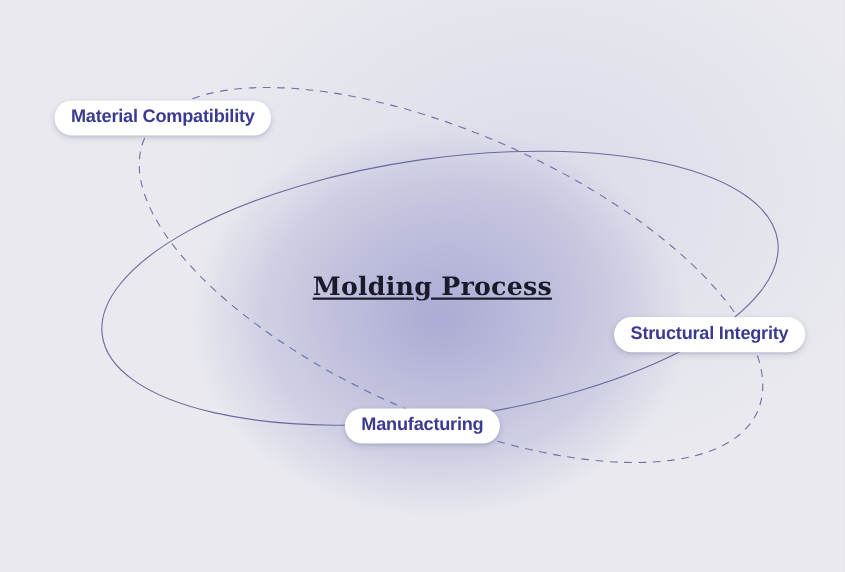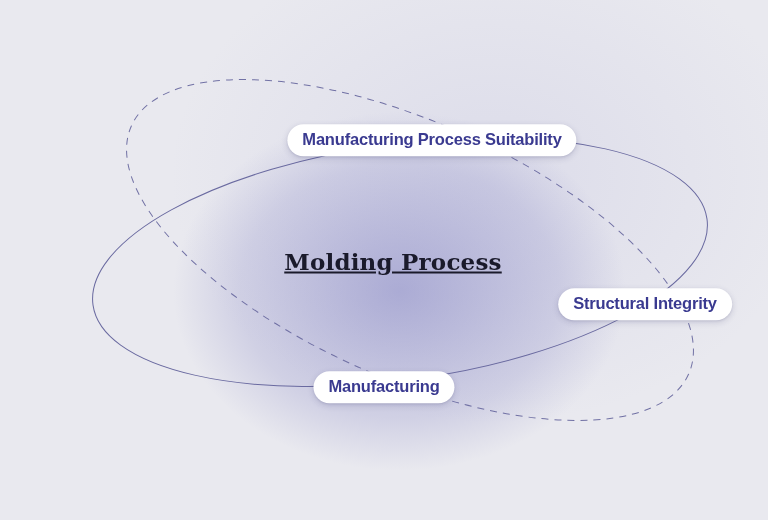--- a/index.html
+++ b/index.html
@@ -75,21 +75,21 @@
 
 <div class="canvas">
 
   <svg class="orbits" viewBox="0 0 768 520" width="768" height="520" aria-hidden="true">
     <ellipse cx="400" cy="262" rx="310" ry="118" transform="rotate(-8 400 262)"></ellipse>
     <ellipse class="dashed" cx="410" cy="250" rx="305" ry="128" transform="rotate(24 410 250)"></ellipse>
   </svg>
 
   <div class="center-title">Molding Process</div>
 
+  <div class="pill pill-material">Material Compatibility</div>
 
-  <div class="pill pill-manufacturing">Manufacturing Process Suitability</div>
 
 
   <div class="pill pill-structural">Structural Integrity</div>
 
   <div class="pill pill-customization">Manufacturing</div>
 
 </div>
 
 </body></html>

